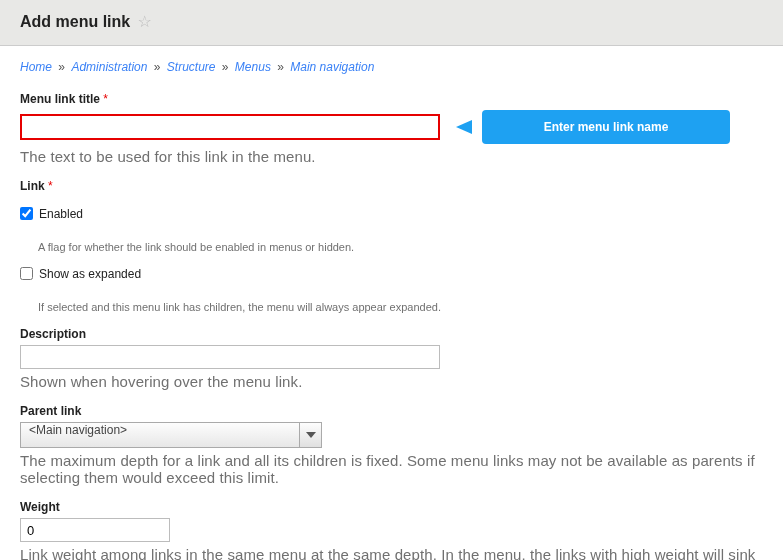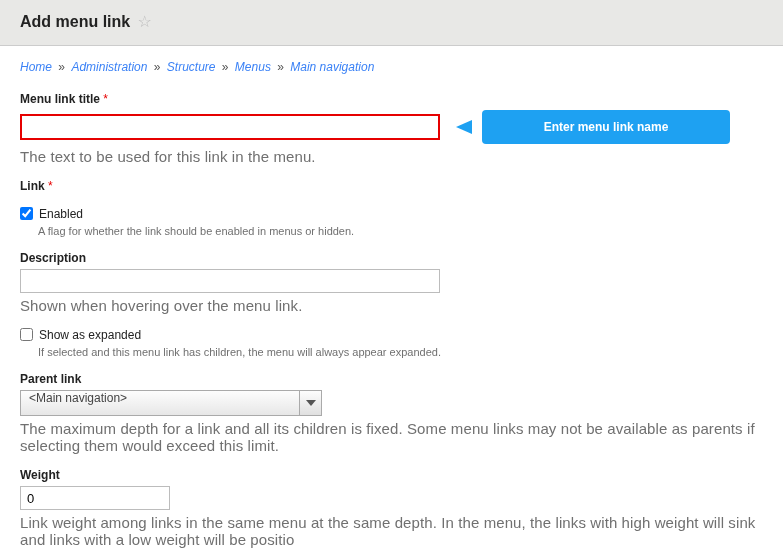--- a/index.html
+++ b/index.html
@@ -103,21 +103,21 @@
     color: #707070;
     margin-top: 4px;
     letter-spacing: 0.1px;
   }
   .description em, .description .mono { font-style: italic; }
   .checkbox-row { display: flex; align-items: flex-start; gap: 6px; }
   .checkbox-row label { font-weight: normal; font-size: 12px; color: #222; }
   .sub-desc {
     font-size: 11px;
     color: #707070;
-    margin: 4px 0 0 18px;
+    margin: 20px 0 0 18px;
   }
   .plain-input {
     width: 420px;
     height: 24px;
     border: 1px solid #bcbcbc;
     background: #fff;
     padding: 2px 6px;
     font-size: 13px;
   }
   .select-wrap {
@@ -206,31 +206,31 @@
 
   <div class="form-item">
     <div class="checkbox-row">
       <input type="checkbox" checked="" style="">
       <label>Enabled</label>
     </div>
     <div class="sub-desc">A flag for whether the link should be enabled in menus or hidden.</div>
   </div>
 
   <div class="form-item">
+    <div class="checkbox-row">
+      <input type="checkbox" style="">
+      <label>Show as expanded</label>
+    </div>
+    <div class="sub-desc">If selected and this menu link has children, the menu will always appear expanded.</div>
+  </div>
+
+  <div class="form-item">
     <label class="form-label">Description</label>
     <input type="text" class="plain-input" value="" style="">
     <div class="description">Shown when hovering over the menu link.</div>
-  </div>
-
-  <div class="form-item">
-    <div class="checkbox-row">
-      <input type="checkbox" style="">
-      <label>Show as expanded</label>
-    </div>
-    <div class="sub-desc">If selected and this menu link has children, the menu will always appear expanded.</div>
   </div>
 
   <div class="form-item">
     <label class="form-label">Parent link</label>
     <div class="select-wrap">
       <div class="select-box">
         <span>&lt;Main navigation&gt;</span>
         <div class="select-caret"></div>
       </div>
     </div>

